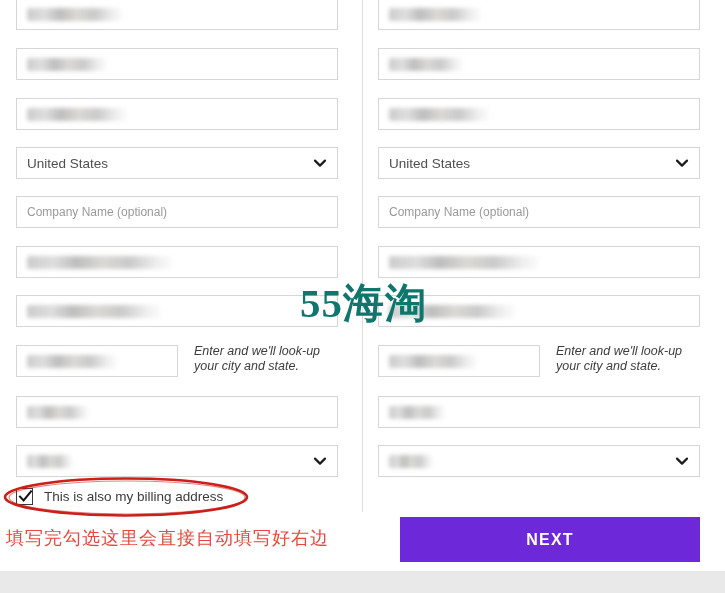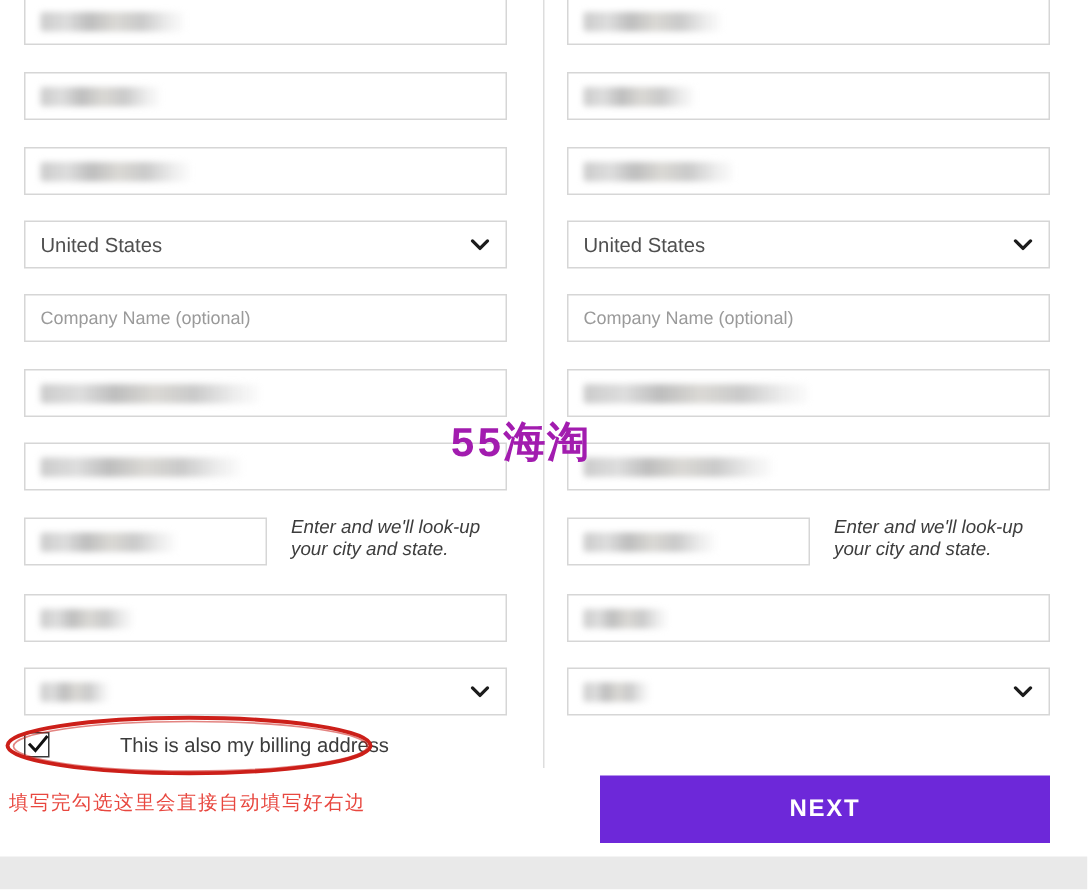--- a/index.html
+++ b/index.html
@@ -17,28 +17,28 @@
     width: 725px;
     height: 593px;
     background: #ffffff;
   }
 
   
   .watermark {
     position: absolute;
     left: 300px;
     top: 276px;
-    font-size: 28px;
+    font-size: 41px;
     font-weight: 700;
-    color: #a21caf;
+    color: #0f766e;
     letter-spacing: 1px;
     z-index: 6;
     pointer-events: none;
     white-space: nowrap;
-    font-family: Liberation Mono, monospace;
+    font-family: Liberation Serif, serif;
   }
 
   
   .divider {
     position: absolute;
     left: 362px;
     top: 0;
     width: 1px;
     height: 512px;
     background: #dddddd;
@@ -127,21 +127,20 @@
   }
 
   
   .checkrow {
     position: absolute;
     left: 16px;
     top: 488px;
     display: flex;
     align-items: center;
     z-index: 8;
-    gap: 36px;
   }
   .cbox {
     width: 17px;
     height: 17px;
     border: 1px solid #3a3a3a;
     background: #fff;
     position: relative;
     flex: 0 0 auto;
   }
   .cbox svg { position: absolute; left: 1px; top: 0px; }
@@ -161,21 +160,21 @@
     height: 42px;
     z-index: 9;
     pointer-events: none;
   }
 
   
   .annot {
     position: absolute;
     left: 6px;
     top: 526px;
-    font-size: 13px;
+    font-size: 18px;
     color: #e8473f;
     letter-spacing: 1px;
     white-space: nowrap;
     z-index: 8;
     font-family: "DejaVu Sans", sans-serif;
   }
 
   
   .next-btn {
     position: absolute;

